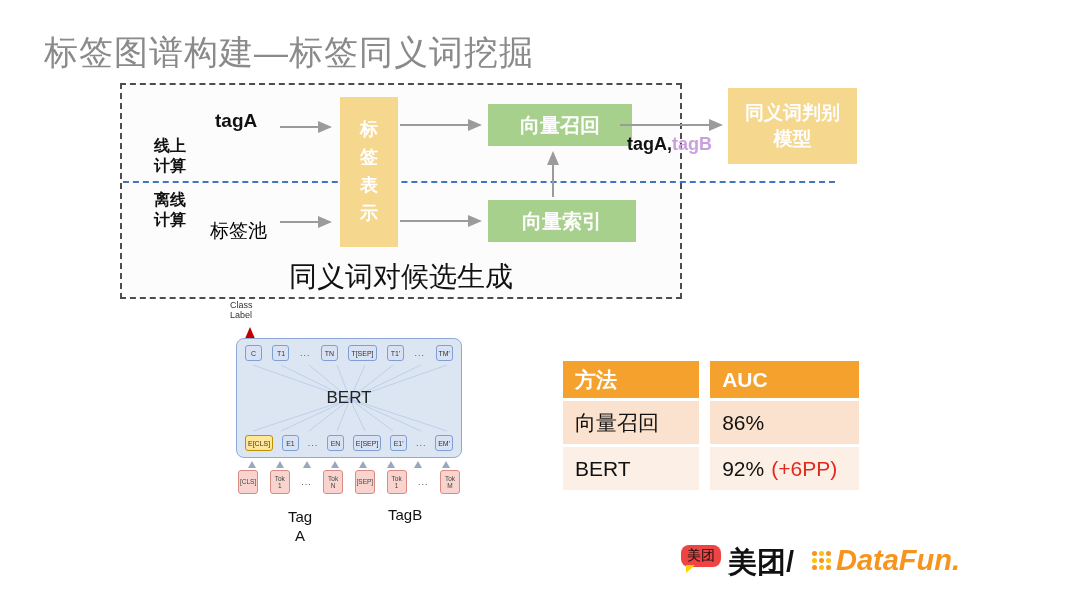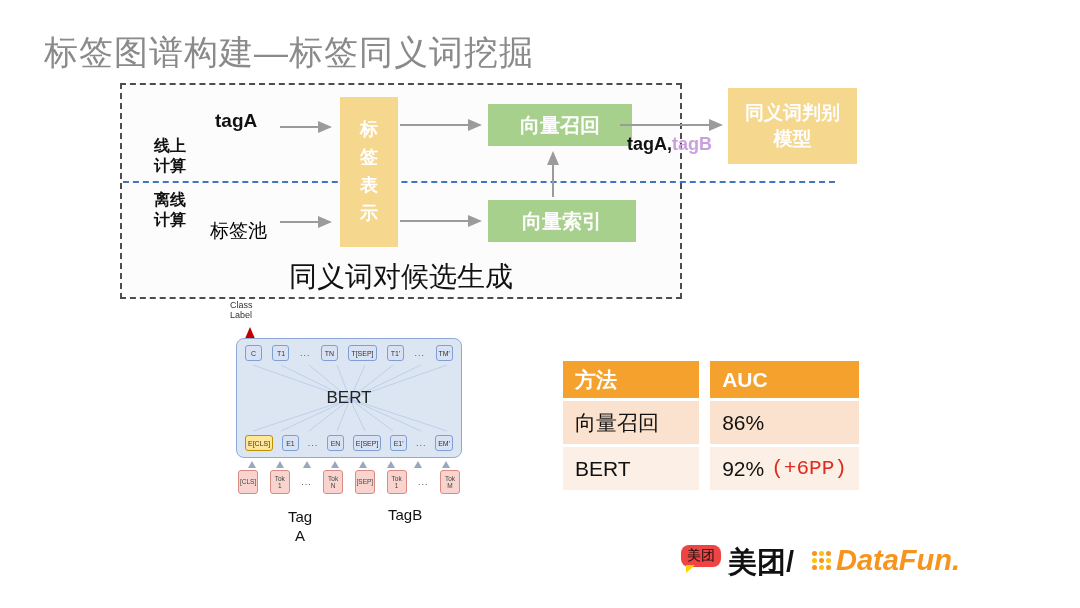--- a/index.html
+++ b/index.html
@@ -63,21 +63,21 @@
 
   
   .result-table { left:563px; top:361px; width:296px; }
   .t-row { display:flex; gap:11px; margin-bottom:3px; }
   .t-cell { display:flex; align-items:center; padding-left:12px; font-size:21px; color:#111; }
   .t-cell.c-method { width:140px; }
   .t-cell.c-auc { width:153px; }
   .t-head .t-cell { background:#F4A12E; color:#fff; font-weight:bold; height:37px; }
   .t-body0 .t-cell { background:#FBE2CE; height:43px; }
   .t-body1 .t-cell { background:#FCEFE5; height:43px; }
-  .delta { color:#E02A20; margin-left:7px;font-family:Liberation Mono, monospace; }
+  .delta { color:#E02A20; margin-left:7px; }
 
   
   .mt-badge { left:681px; top:545px; width:40px; height:22px; background:#ef4444; border-radius:8px;
               display:flex; align-items:center; justify-content:center;
               font-size:14px; font-weight:normal; color:#111; }
   .mt-badge::after { content:""; position:absolute; left:5px; bottom:-6px; width:0; height:0;
                      border-top:8px solid #FFD100; border-right:9px solid transparent; }
   .mt-text { left:728px; top:543px; font-size:29px; font-weight:bold; color:#111; }
   .df-logo { left:812px; top:544px; display:flex; align-items:center; }
   .df-icon { display:grid; grid-template-columns:repeat(3,5px); grid-gap:2px; margin-right:5px; }

